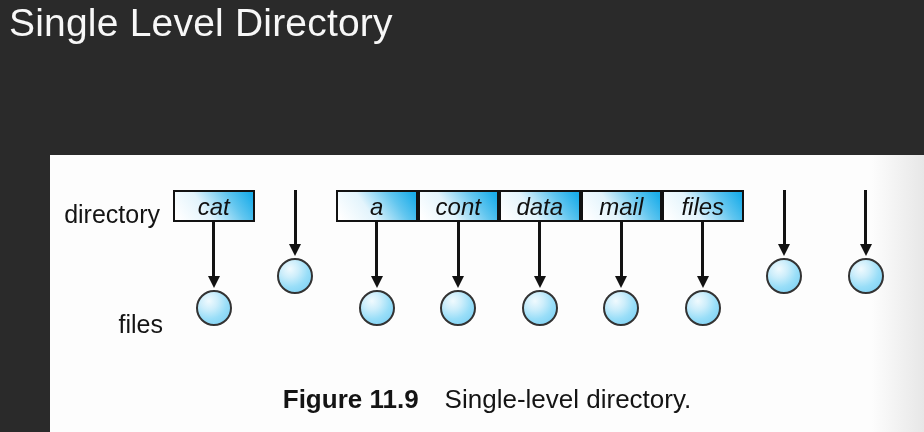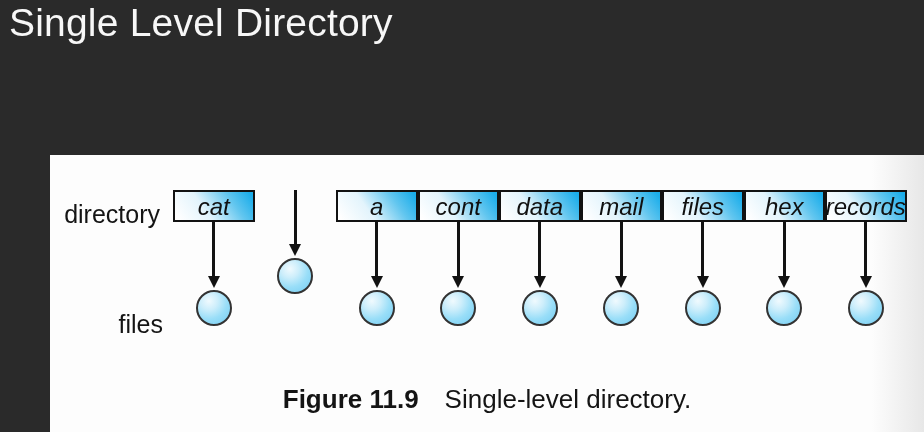--- a/index.html
+++ b/index.html
@@ -168,34 +168,28 @@
         <span class="entry-label">files</span>
       </div>
       <div class="arrow">
         <div class="arrow-shaft"></div>
         <div class="arrow-head"></div>
       </div>
       <div class="file-circle"></div>
     </div>
 
     <div class="cell">
-      <div class="entry-box">
-        <span class="entry-label">hex</span>
-      </div>
-      <div class="arrow">
-        <div class="arrow-shaft"></div>
-        <div class="arrow-head"></div>
-      </div>
-      <div class="file-circle"></div>
-    </div>
-
-    <div class="cell">
-      <div class="entry-box">
-        <span class="entry-label">records</span>
-      </div>
+      <div class="arrow">
+        <div class="arrow-shaft"></div>
+        <div class="arrow-head"></div>
+      </div>
+      <div class="file-circle"></div>
+    </div>
+
+    <div class="cell">
       <div class="arrow">
         <div class="arrow-shaft"></div>
         <div class="arrow-head"></div>
       </div>
       <div class="file-circle"></div>
     </div>
 
   </div>
 
   <div class="caption">

